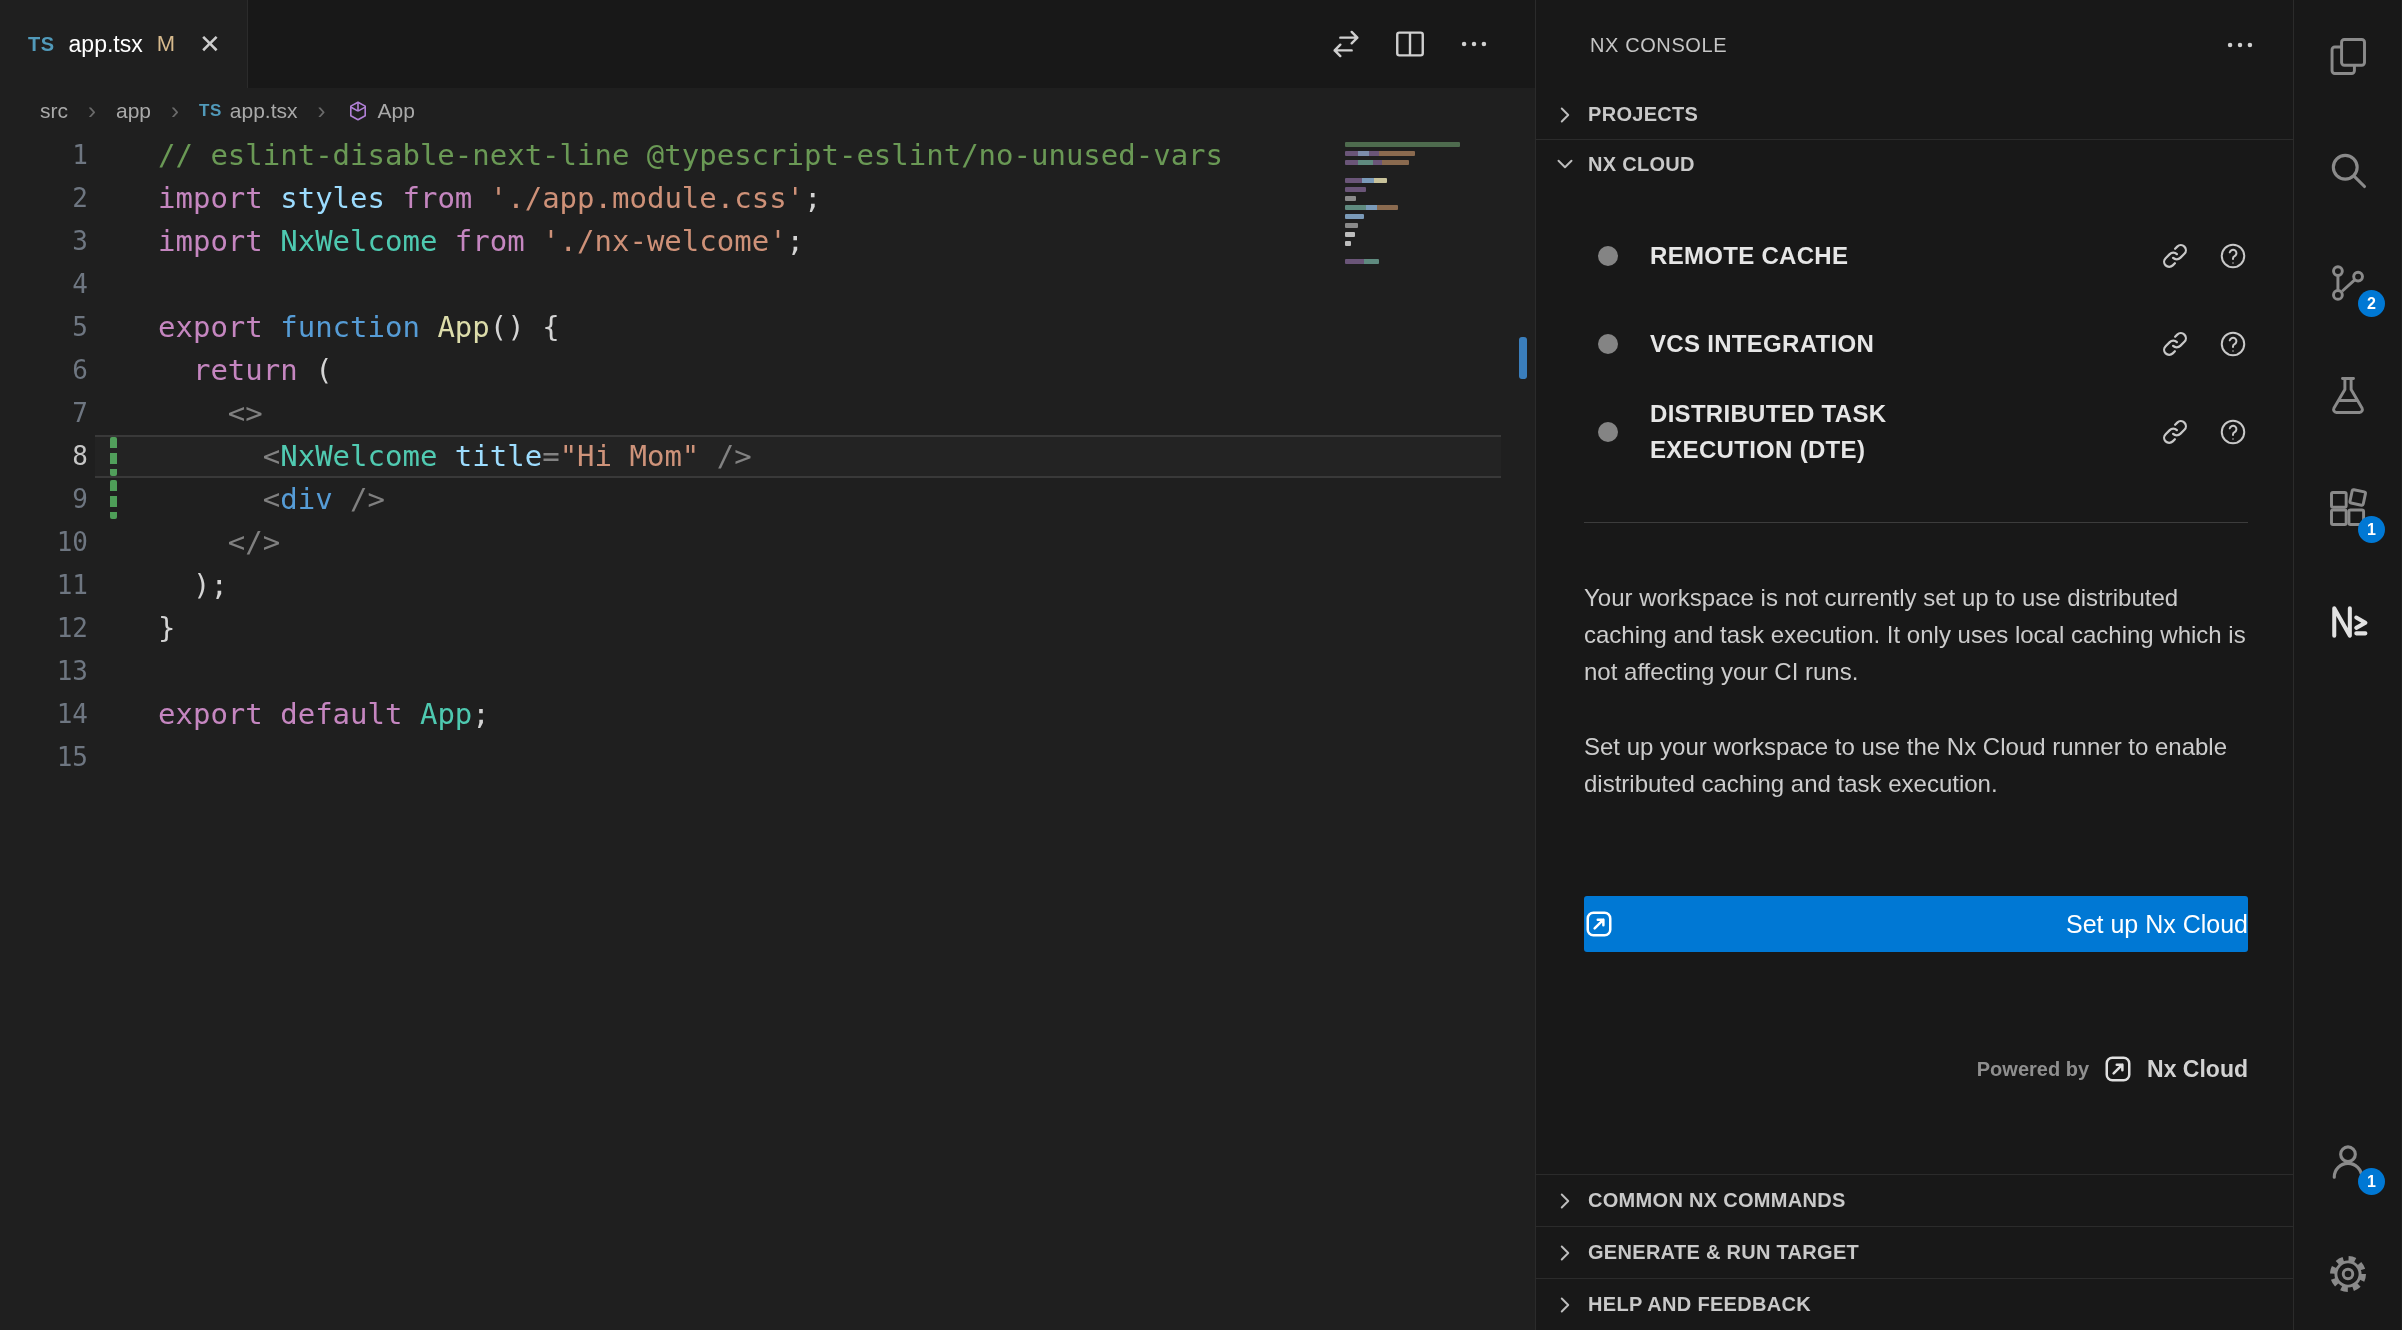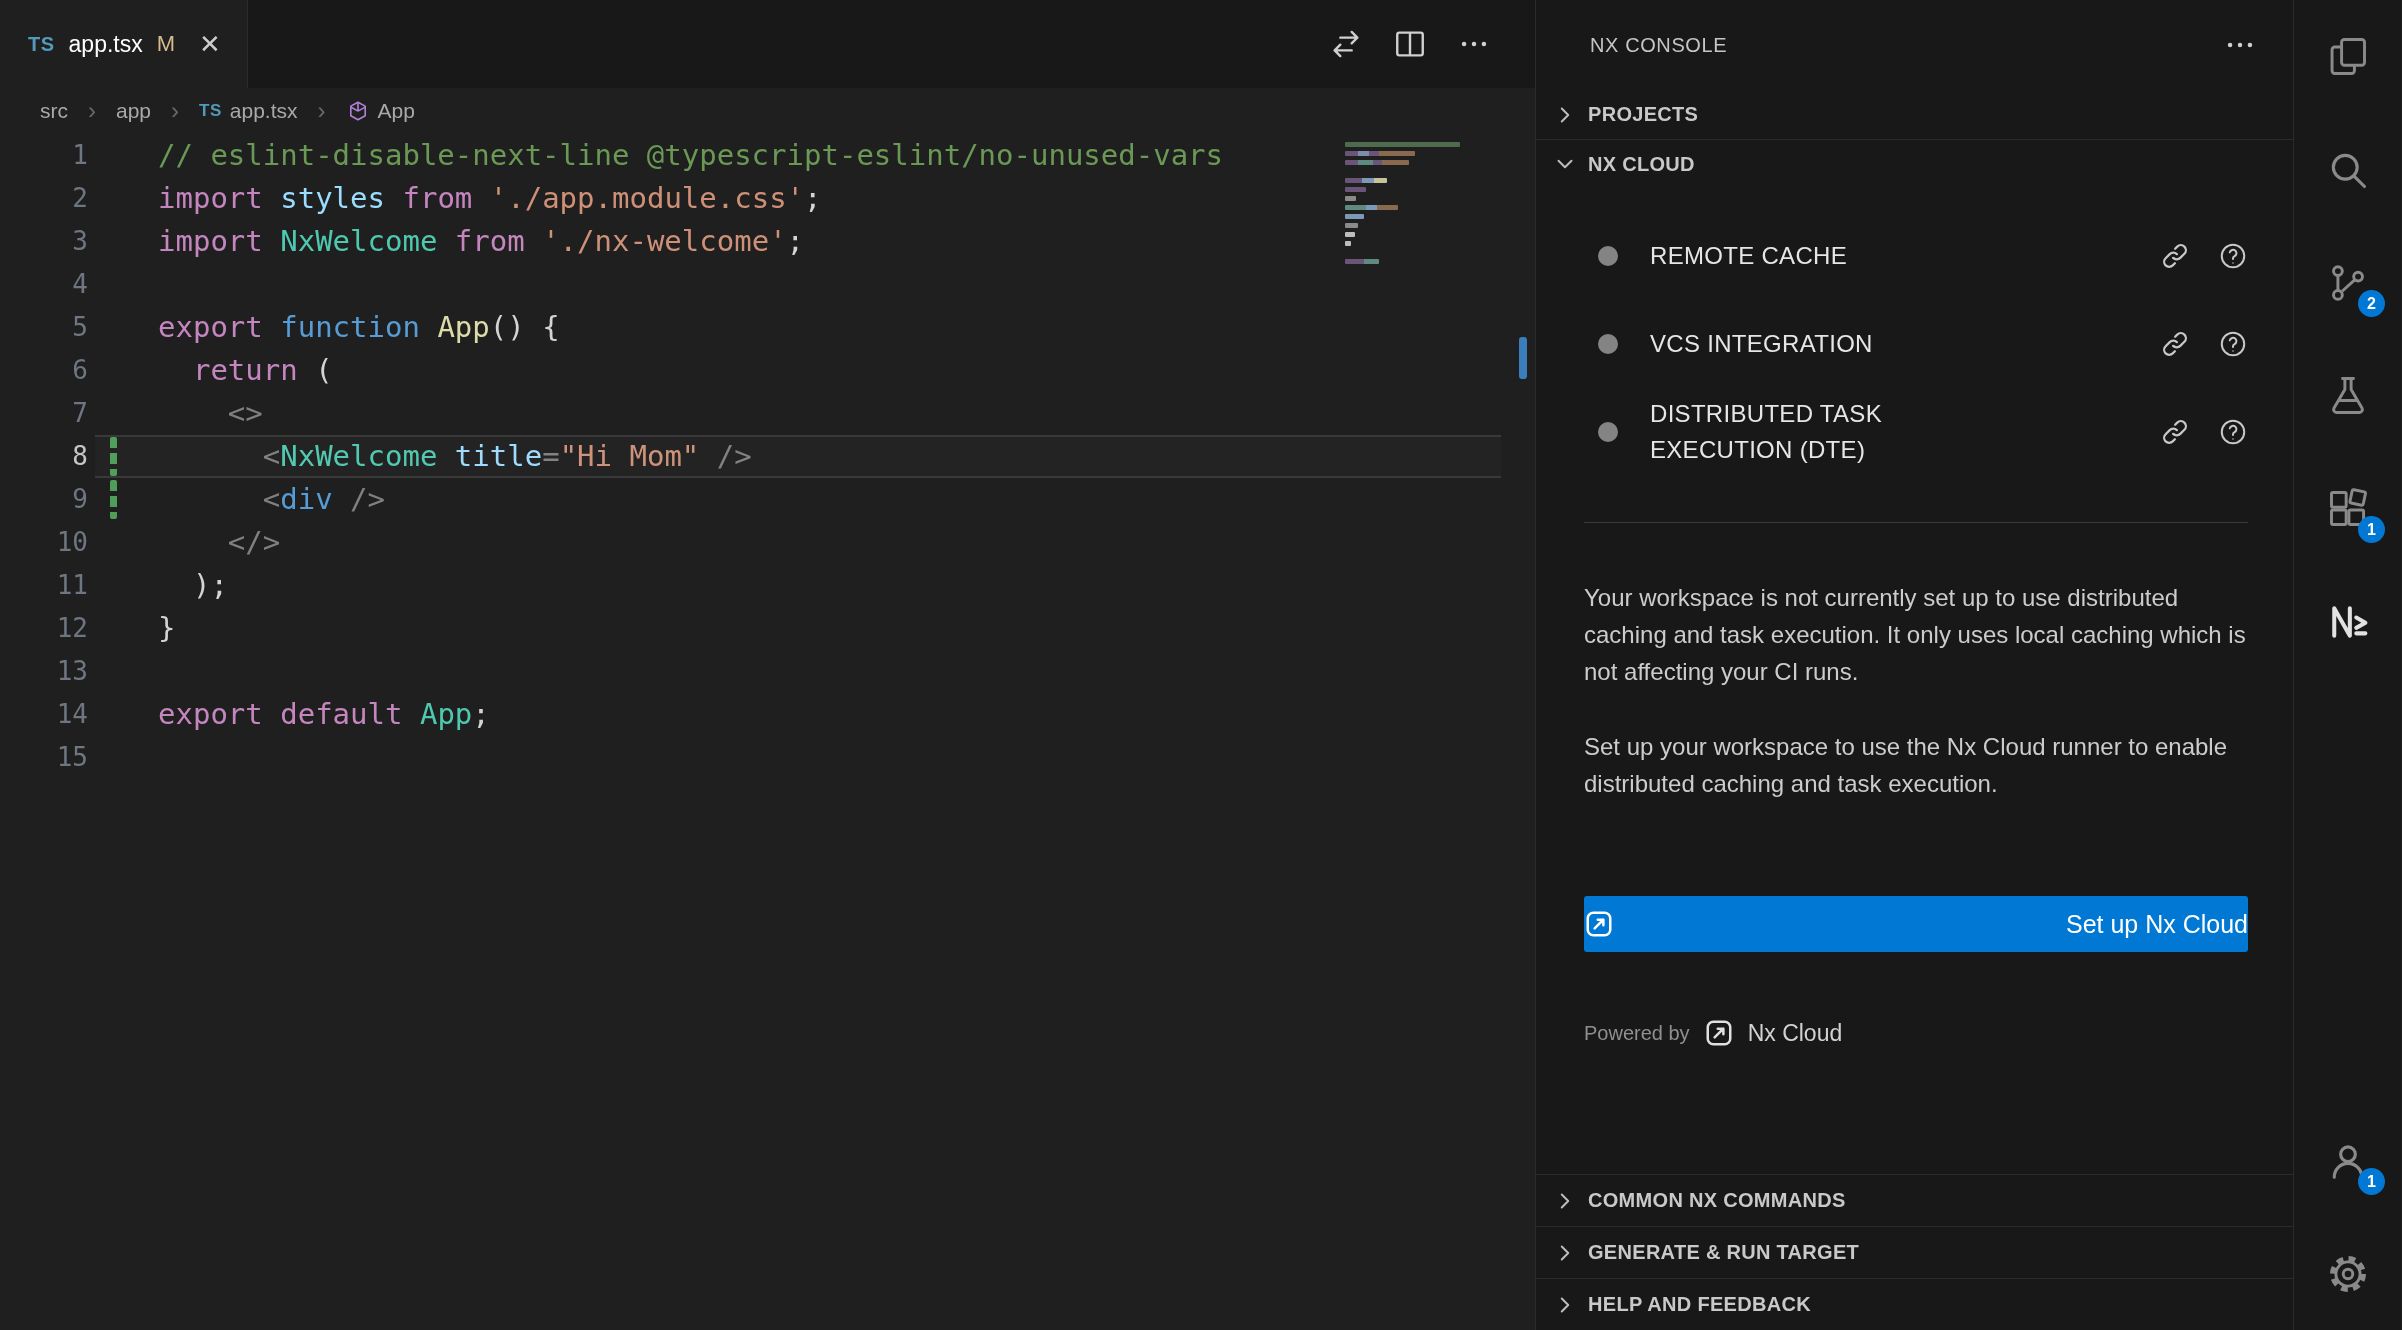--- a/index.html
+++ b/index.html
@@ -48,30 +48,30 @@
   .side-panel { width:758px; background:#181818; border-left:1px solid #2b2b2b; display:flex; flex-direction:column; overflow:hidden; }
   .panel-header { height:90px; flex:none; display:flex; align-items:center; justify-content:space-between; padding:0 36px 0 54px; font-size:20px; color:#c5c5c5; letter-spacing:0.6px; }
   .panel-more { width:34px; height:34px; color:#cfcfcf; cursor:pointer; }
   .section-row { height:49px; flex:none; display:flex; align-items:center; gap:10px; padding:0 16px; font-size:20px; font-weight:700; color:#c9c9c9; letter-spacing:0.3px; cursor:pointer; }
   .section-row.bordered { border-top:1px solid #2b2b2b; }
   .chev { width:26px; height:26px; color:#bdbdbd; flex:none; display:inline-flex; }
 
   .cloud-body { flex:1; padding:24px 45px 0 48px; overflow:hidden; }
   .cloud-item { display:flex; align-items:center; min-height:88px; cursor:pointer; }
   .bullet { width:20px; height:20px; border-radius:50%; background:#848484; margin:0 32px 0 14px; flex:none; }
-  .cloud-label { font-size:24px; font-weight:400; color:#e6e6e6; line-height:36px; max-width:320px; letter-spacing:0.3px; }
+  .cloud-label { font-size:24px; font-weight:700; color:#e6e6e6; line-height:36px; max-width:320px; letter-spacing:0.3px; }
   .cloud-actions { margin-left:auto; display:flex; align-items:center; gap:28px; color:#c8c8c8; }
   .panel-icon { width:30px; height:30px; display:inline-flex; cursor:pointer; }
   .divider { height:1px; background:#3c3c3c; border:none; margin-top:46px; }
   .cloud-body p { font-size:24px; line-height:37px; color:#cccccc; }
   .cloud-body p.first { margin-top:56px; }
   .cloud-body p.second { margin-top:38px; }
   .setup-btn { margin-top:94px; width:100%; height:56px; background:#0078d4; border:none; border-radius:3px; color:#ffffff; font-size:25px; font-family:inherit; display:flex; align-items:center; justify-content:space-between; gap:16px; cursor:pointer; }
   .btn-logo, .brand-logo { width:30px; height:30px; display:inline-flex; }
-  .powered { margin-top:66px; display:flex; align-items:center; justify-content:flex-start; gap:14px; }
+  .powered { margin-top:102px; display:flex; align-items:center; justify-content:flex-end; gap:14px;font-weight:bold; }
   .powered-label { font-size:20px; color:#8f8f8f; }
   .brand { font-size:23px; color:#d2d2d2; }
   .bottom-sections { flex:none; }
   .bottom-sections .section-row { height:52px; }
 
   
   .activity-bar { width:108px; background:#181818; border-left:1px solid #2b2b2b; display:flex; flex-direction:column; }
   .ab-top { display:flex; flex-direction:column; }
   .ab-bottom { margin-top:auto; display:flex; flex-direction:column; }
   .ab-item { height:113px; display:flex; align-items:center; justify-content:center; position:relative; color:#8a8a8a; cursor:pointer; }

